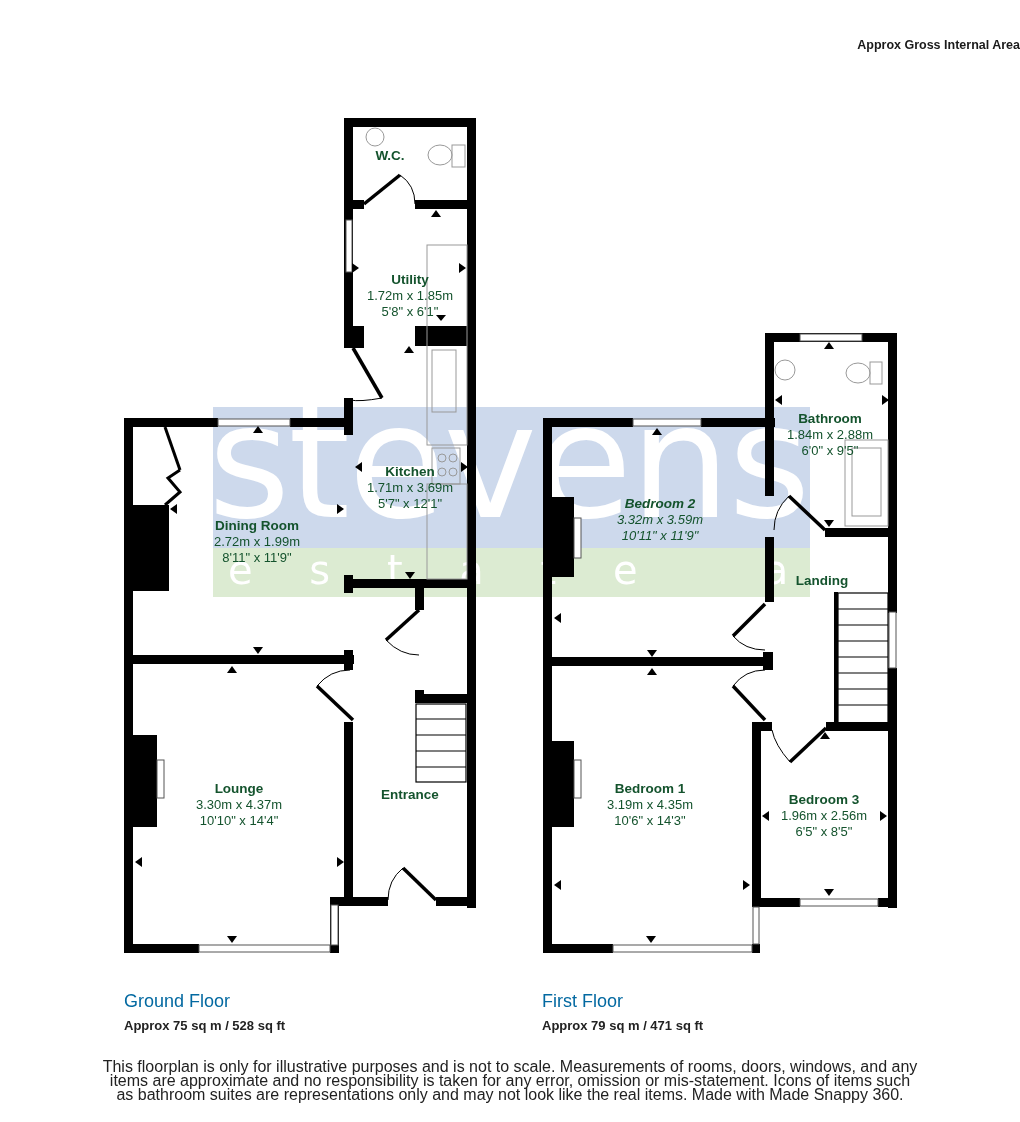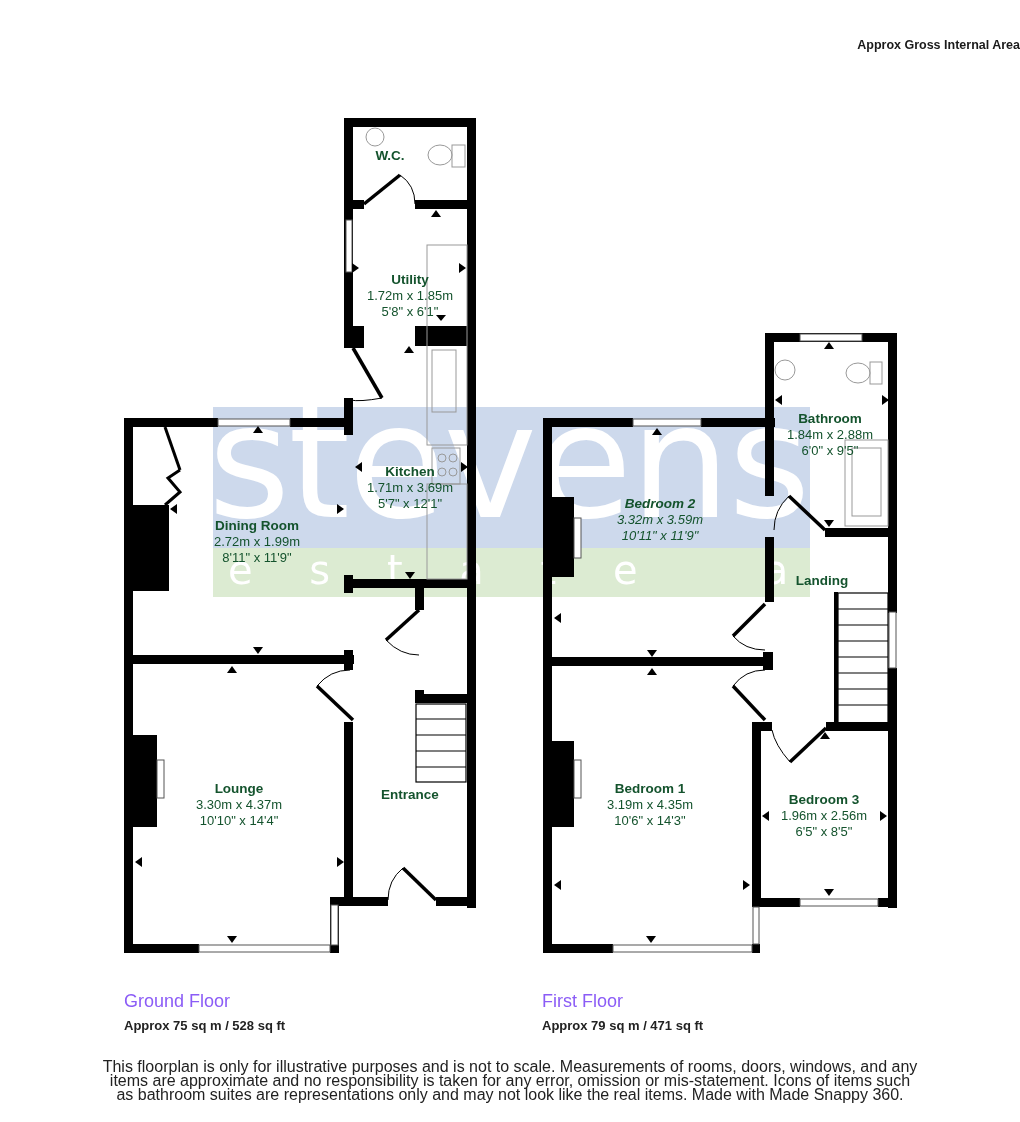--- a/index.html
+++ b/index.html
@@ -2,21 +2,21 @@
 <html><head>
 <meta charset="utf-8">
 <style>
   html,body{margin:0;padding:0;background:#ffffff;}
   body{width:1020px;height:1122px;position:relative;overflow:hidden;font-family:"Liberation Sans",sans-serif;color:#1a1a1a;}
   .abs{position:absolute;}
   .title{left:0;width:1020px;top:38px;text-align:right;font-weight:bold;font-size:12.5px;line-height:15px;}
   svg.plan{position:absolute;left:0;top:0;}
   .room{position:absolute;text-align:center;font-size:13px;line-height:16px;color:#14532d;}
   .room .nm{font-weight:bold;font-size:13.5px;}
-  .floor-label{position:absolute;font-size:18px;color:#8b5cf6;}
+  .floor-label{position:absolute;font-size:18px;color:#0369a1;}
   .floor-area{position:absolute;font-size:13px;font-weight:bold;color:#222;}
   .disclaimer{position:absolute;left:100px;width:820px;top:1060px;text-align:center;font-size:16px;line-height:14px;color:#222;}
   .wm-text{position:absolute;color:#ffffff;font-family:"DejaVu Sans",sans-serif;}
 </style>
 </head>
 <body>
 
 <div class="abs title">
   <div>Approx Gross Internal Area</div>
 </div>

